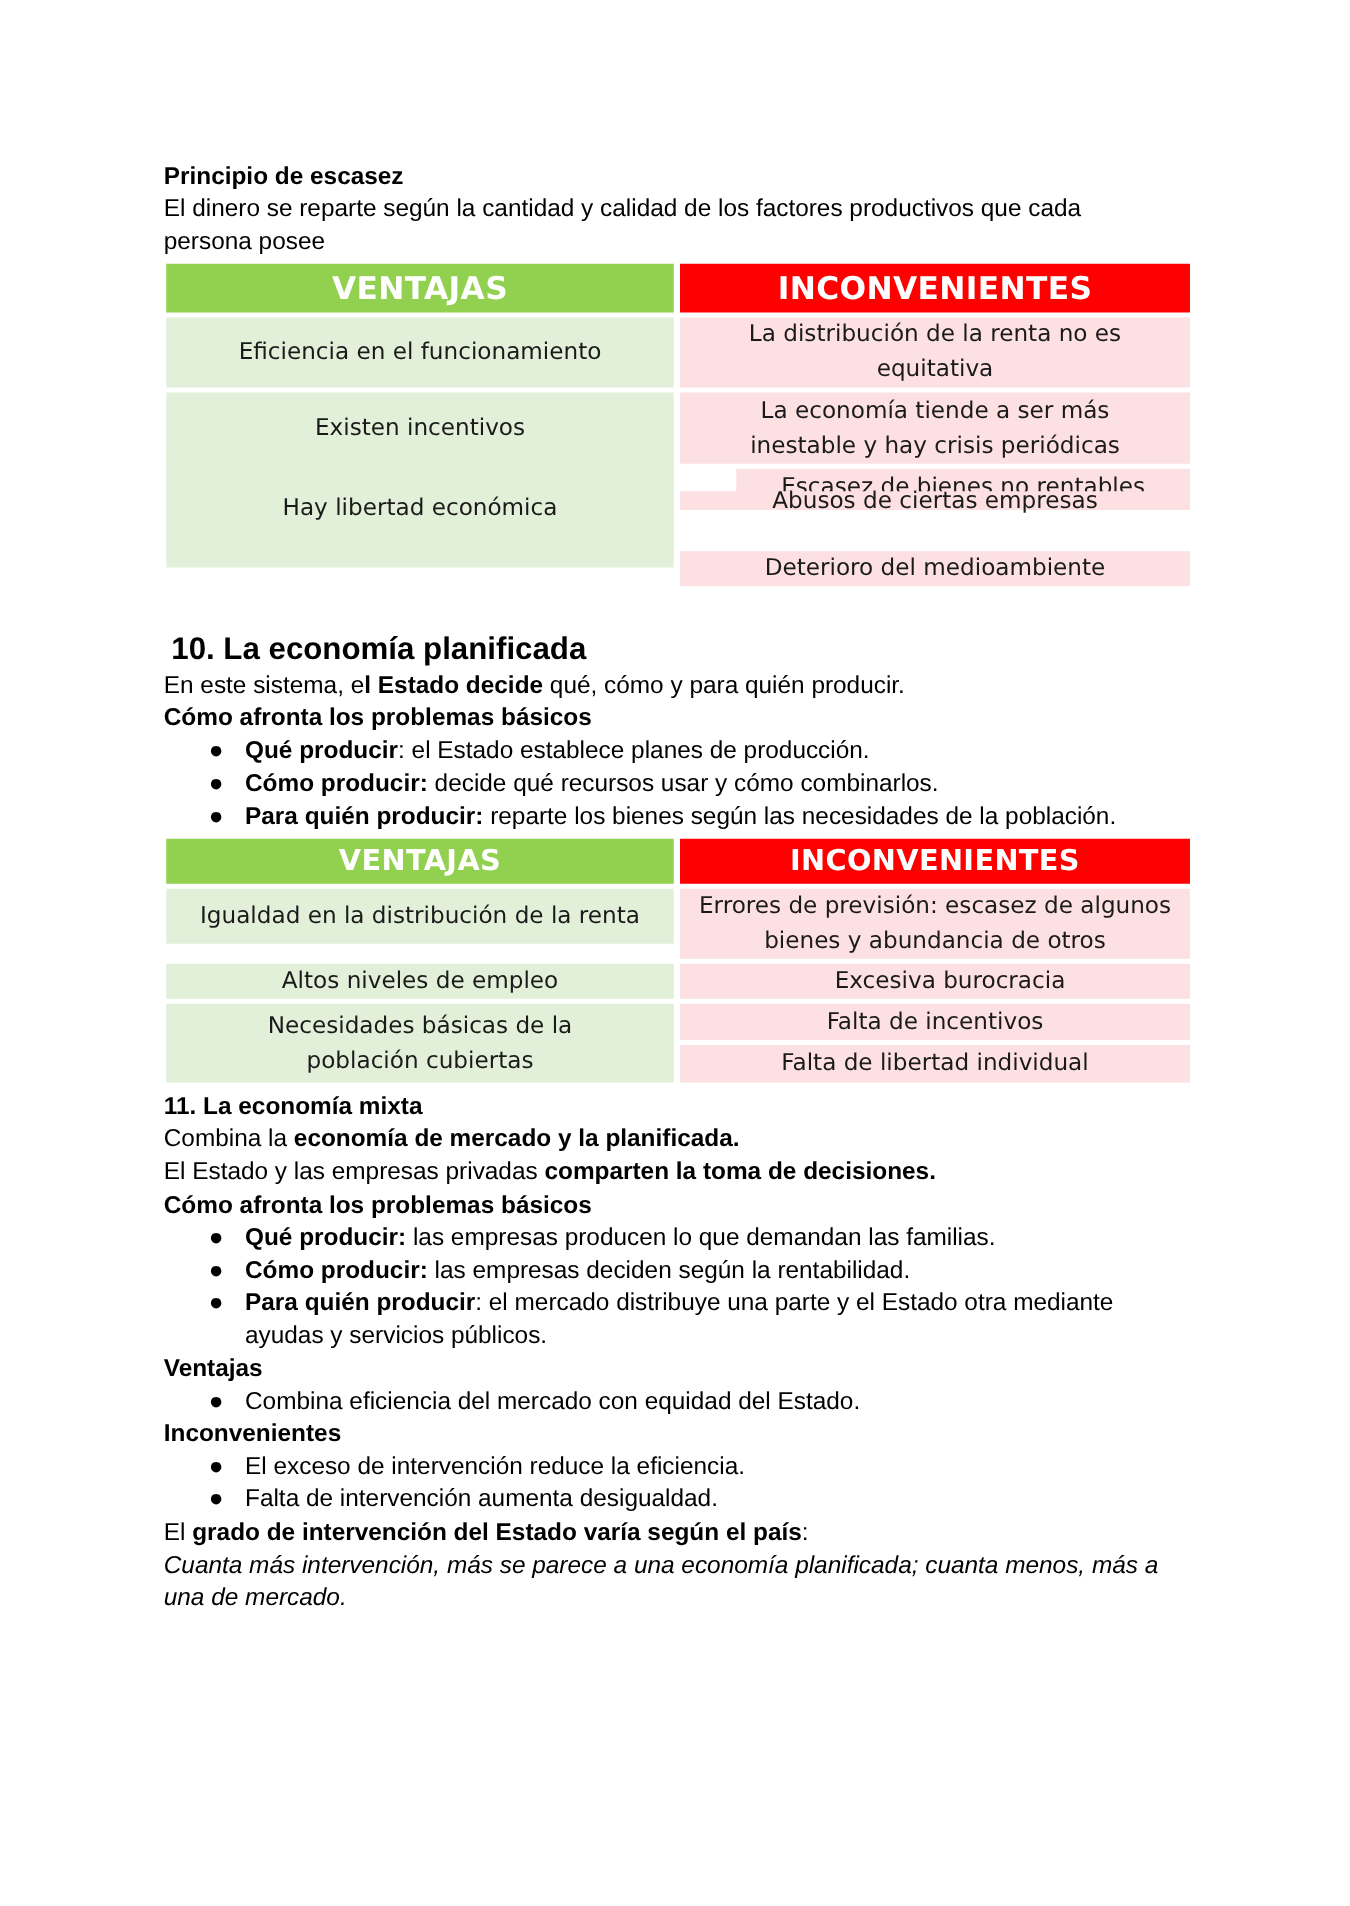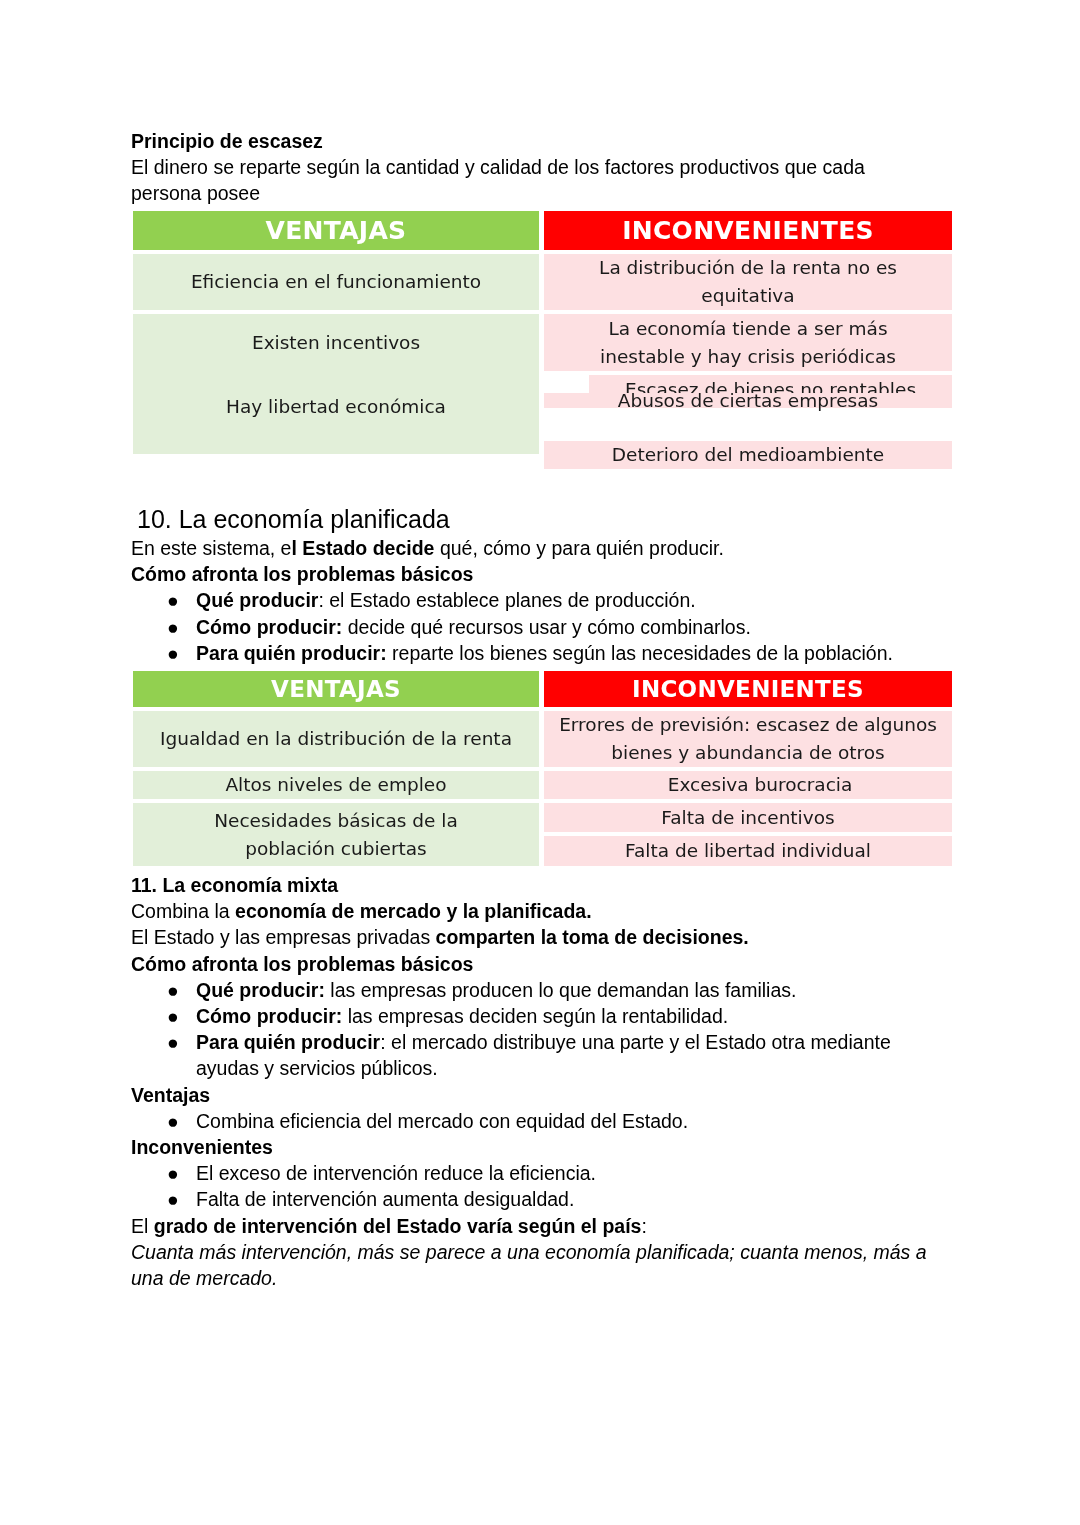--- a/index.html
+++ b/index.html
@@ -1,21 +1,21 @@
 <!DOCTYPE html>
 <html><head>
   <meta charset="utf-8">
   <style>
     html, body { margin: 0; padding: 0; background: #ffffff; }
     body { width: 1080px; height: 1525px; position: relative; overflow: hidden;
            font-family: "Liberation Sans", sans-serif; color: #000; }
     .page { position: absolute; left: 131px; top: 128px; width: 830px; }
     .p { font-size: 19.5px; line-height: 26.2px; margin: 0; }
     .b { font-weight: bold; }
-    .h2 { font-size: 25px; font-weight: normal; line-height: 32px; margin: 0; padding-left: 6px; }
+    .h2 { font-size: 25px; font-weight: bold; line-height: 32px; margin: 0; padding-left: 6px; }
     ul.bl { margin: 0; padding: 0; list-style: none; }
     ul.bl li { position: relative; padding-left: 65px; font-size: 19.5px; line-height: 26.2px; }
     ul.bl li .dot { position: absolute; left: 36px; top: 0; }
 
     
     .tbl { position: absolute; left: 131px; width: 822px; font-family: "DejaVu Sans", sans-serif; }
     .col { position: absolute; top: 0; }
     .col.l { left: 2px; width: 406px; }
     .col.r { left: 413px; width: 408px; }
     .hdr { color: #fff; font-weight: bold; text-align: center; font-size: 25px; letter-spacing: 0.3px; }
@@ -58,21 +58,21 @@
   <ul class="bl">
     <li><span class="dot">●</span><span class="b">Qué producir</span><span>: el Estado establece planes de producción.</span></li>
     <li><span class="dot">●</span><span class="b">Cómo producir:</span><span> decide qué recursos usar y cómo combinarlos.</span></li>
     <li><span class="dot">●</span><span class="b">Para quién producir:</span><span> reparte los bienes según las necesidades de la población.</span></li>
   </ul>
 </div>
 
 <div class="tbl" style="top:671px;height:195px;">
   <div class="col l" style="height:195px;">
     <div class="hdr g" style="height:36px;line-height:36px;font-size:23px;">VENTAJAS</div>
-    <div class="cell g" style="top:40px;height:56px;">Igualdad en la distribución de la renta</div>
+    <div class="cell g" style="top:40px;height:44px;">Igualdad en la distribución de la renta</div>
     <div class="cell g" style="top:100px;height:28px;">Altos niveles de empleo</div>
     <div class="cell g" style="top:132px;height:63px;padding:0 40px;">Necesidades básicas de la población cubiertas</div>
   </div>
   <div class="col r" style="height:195px;">
     <div class="hdr rd" style="height:36px;line-height:36px;font-size:23px;">INCONVENIENTES</div>
     <div class="cell rd" style="top:40px;height:56px;padding:0 10px;">Errores de previsión: escasez de algunos bienes y abundancia de otros</div>
     <div class="cell rd" style="top:100px;height:28px;padding-left:24px;">Excesiva burocracia</div>
     <div class="cell rd" style="top:132px;height:29px;">Falta de incentivos</div>
     <div class="cell rd" style="top:165px;height:30px;">Falta de libertad individual</div>
   </div>

